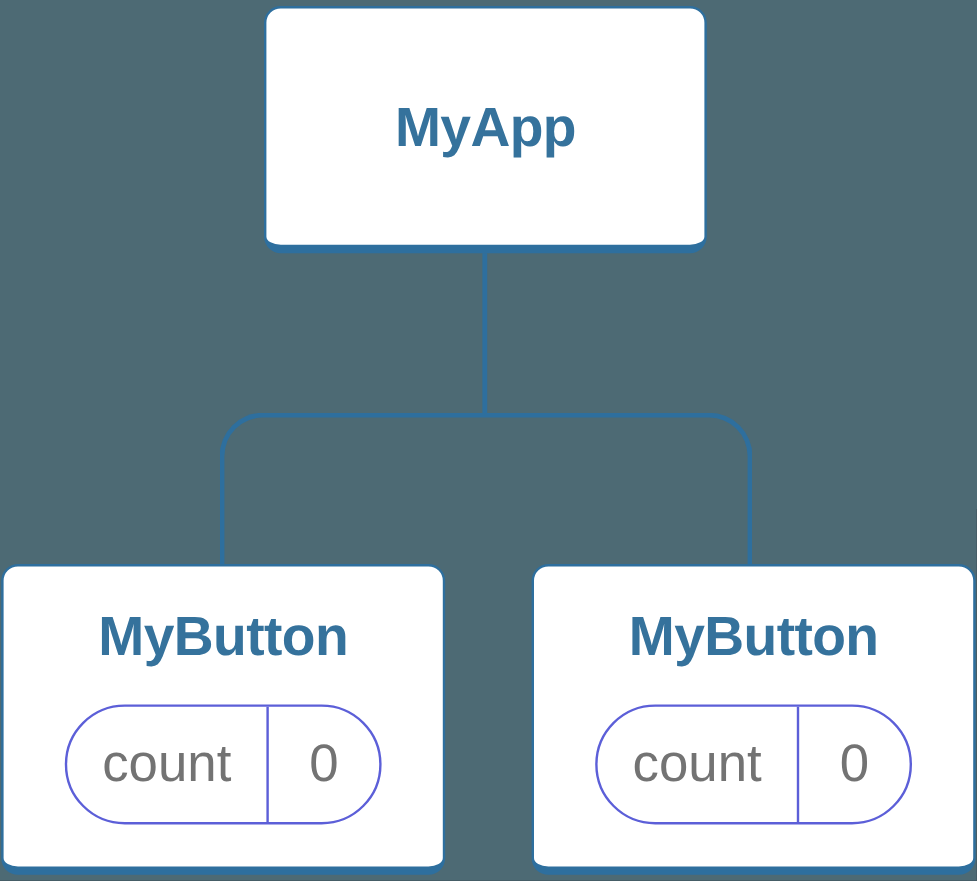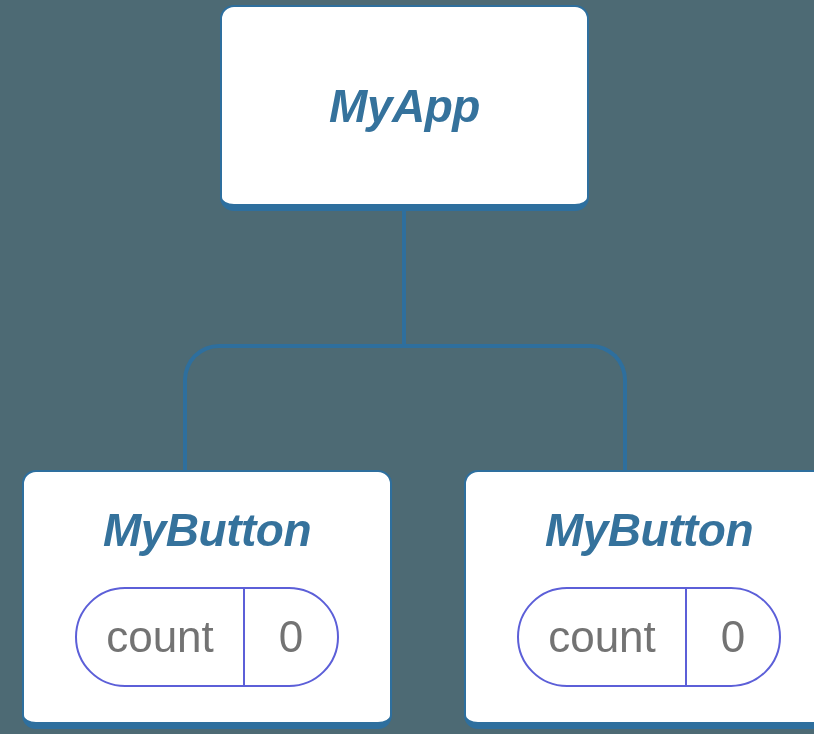--- a/index.html
+++ b/index.html
@@ -33,32 +33,30 @@
     left: 220px;
     top: 5px;
     width: 369px;
     height: 206px;
   }
   .node-child {
     top: 470px;
     width: 370px;
     height: 259px;
     gap: 34px;
-    margin-left: 21px;
   }
   .node-child-left  { left: 1px; }
   .node-child-right { left: 443px; }
 
   .node-title {
     color: #35729c;
     font-size: 46px;
     font-weight: 600;
     letter-spacing: -0.5px;
     line-height: 1;
-    font-style: italic;
   }
 
   
   .stem {
     position: absolute;
     left: 402px;
     top: 211px;
     width: 4px;
     height: 135px;
     background: #2e6f9e;

